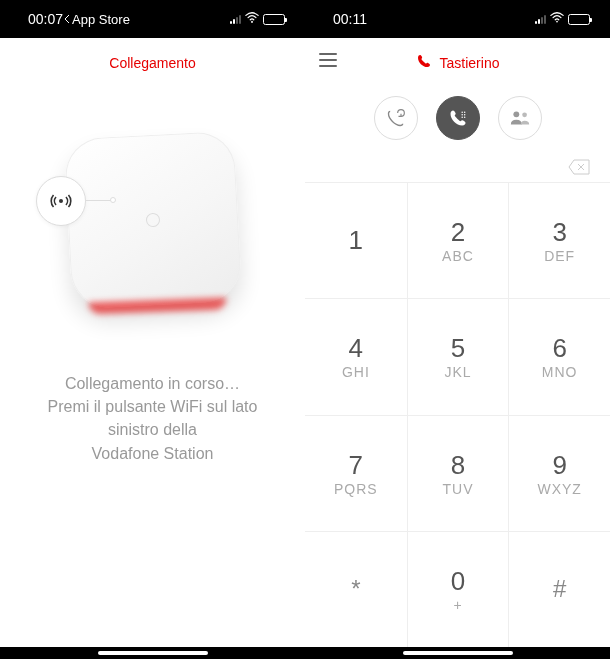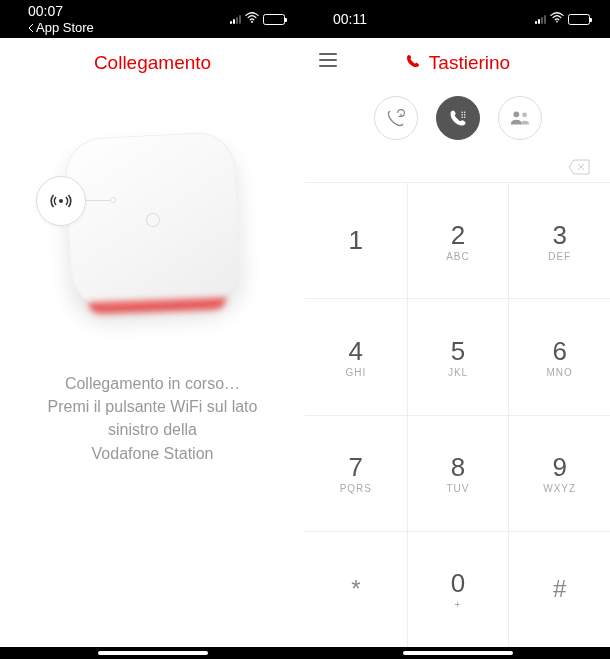--- a/index.html
+++ b/index.html
@@ -1,54 +1,54 @@
 <!DOCTYPE html>
 <html><head>
 <meta charset="utf-8">
 <style>
   * { box-sizing: border-box; margin: 0; padding: 0; }
   body { background: #000; font-family: -apple-system, Helvetica, Arial, sans-serif; width: 610px; height: 659px; overflow: hidden; }
   .container { display: flex; width: 610px; height: 659px; }
   .phone { width: 305px; height: 659px; background: #000; display: flex; flex-direction: column; position: relative; }
   .status-bar { height: 38px; color: #fff; display: flex; align-items: center; justify-content: space-between; padding: 0 20px 0 28px; font-size: 14px; font-weight: 500; position: relative; }
-  .status-left { display: flex; flex-direction: column; gap: 1px; }
+  .status-left { display: flex; flex-direction: row; gap: 1px; }
   .back-app { font-size: 13px; color: #fff; display: flex; align-items: center; gap: 2px; }
   .status-right { display: flex; align-items: center; gap: 4px; }
   .signal { display: flex; align-items: flex-end; gap: 1px; }
   .signal span { width: 2px; background: #fff; border-radius: 1px; }
   .signal span:nth-child(1){height:3px}.signal span:nth-child(2){height:5px}.signal span:nth-child(3){height:7px;background:#555}.signal span:nth-child(4){height:9px;background:#555}
   .wifi-icon svg { width: 14px; height: 12px; }
   .battery { width: 22px; height: 11px; border: 1px solid #fff; border-radius: 2.5px; position: relative; }
   .battery::after { content:''; position:absolute; right:-3px; top:3px; width:2px; height:4px; background:#fff; border-radius:0 1px 1px 0; }
   .battery-fill { background:#fff; height:100%; width:35%; border-radius:1px 0 0 1px; }
   .screen { flex: 1; background: #fff; margin: 0 0 12px 0; display: flex; flex-direction: column; position: relative; border-radius: 0; }
   .screen-left { padding: 0; }
   .title-bar { height: 50px; display:flex; align-items:center; justify-content:center; }
-  .title-red { color: #e60000; font-size: 19px; font-weight: 400; }
+  .title-red { color: #e60000; font-size: 14px; font-weight: 400; }
   .title-row { display:flex; align-items:center; gap:8px; }
   .menu-btn { position:absolute; left:14px; top:15px; display:flex; flex-direction:column; gap:4px; }
   .menu-btn span { width:18px; height:2px; background:#666; border-radius:1px; }
   .device-area { flex:0 0 264px; position:relative; display:flex; align-items:center; justify-content:center; }
   .router { width: 170px; height: 170px; background: linear-gradient(150deg, #fff 0%, #f6f6f6 55%, #ededed 100%); border-radius: 38px; position:relative; box-shadow: 0 14px 22px rgba(0,0,0,0.12), inset 0 0 0 1px #eee; transform: rotate(-3deg); }
   .router::after { content:''; position:absolute; bottom:-7px; left:16px; right:16px; height:12px; background: rgba(230,0,0,0.6); border-radius: 0 0 30px 30px; filter: blur(3px); transform: rotate(1deg); z-index:-1 }
   .router-logo { position:absolute; top:50%; left:50%; transform:translate(-50%,-50%); width:14px; height:14px; border:1px solid #ddd; border-radius:50%; }
   .wifi-badge { position:absolute; left:36px; top:88px; width:50px; height:50px; border:1px solid #ddd; border-radius:50%; background:#fff; display:flex; align-items:center; justify-content:center; box-shadow: 0 1px 4px rgba(0,0,0,0.05); }
   .wifi-line { position:absolute; left:86px; top:112px; width:26px; height:1px; background:#ddd; }
   .wifi-dot { position:absolute; left:110px; top:109px; width:6px; height:6px; border:1px solid #ddd; border-radius:50%; background:#fff; }
   .desc { text-align:center; color:#999; font-size:16px; line-height:1.45; padding: 20px 22px; font-weight:300; }
   .home-indicator { position:absolute; bottom:4px; left:50%; transform:translateX(-50%); width:110px; height:4px; background:#fff; border-radius:3px; }
   .top-buttons { display:flex; justify-content:center; gap:18px; padding:8px 0 16px; }
   .circle-btn { width:44px; height:44px; border-radius:50%; border:1px solid #ddd; display:flex; align-items:center; justify-content:center; color:#888; }
   .circle-btn.active { background:#555; color:#fff; border-color:#555; }
   .backspace-row { height:26px; display:flex; justify-content:flex-end; padding-right:20px; align-items:center; }
   .keypad { flex:1; display:grid; grid-template-columns: 1fr 1fr 1fr; grid-template-rows: repeat(4, 1fr); }
   .key { border-top:1px solid #eee; border-left:1px solid #eee; display:flex; flex-direction:column; align-items:center; justify-content:center; color:#666; }
   .key:nth-child(3n+1){ border-left:none; }
   .key-digit { font-size:26px; font-weight:300; color:#555; }
-  .key-letters { font-size:10px; color:#aaa; letter-spacing:1px; margin-top:0px; }
+  .key-letters { font-size:14px; color:#aaa; letter-spacing:1px; margin-top:0px; }
   .key-symbol { font-size:24px; color:#888; font-weight:300; }
   .call-btn { background:#9c1f9c; height:54px; display:flex; align-items:center; justify-content:center; color:#fff; font-size:20px; font-weight:300; }
   .phone-icon-red svg { width:16px; height:16px; }
 </style>
 </head>
 <body>
 
 <div class="container">
 
   <div class="phone">

